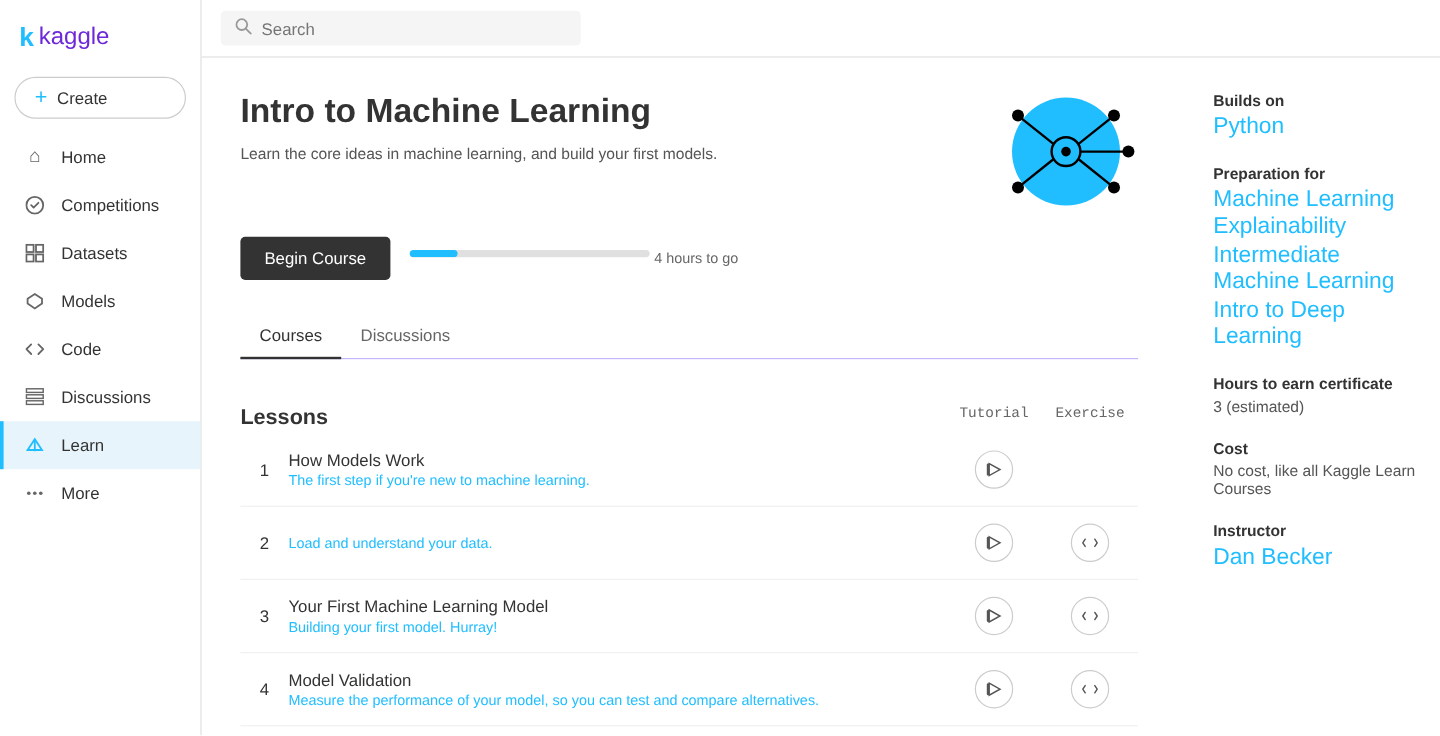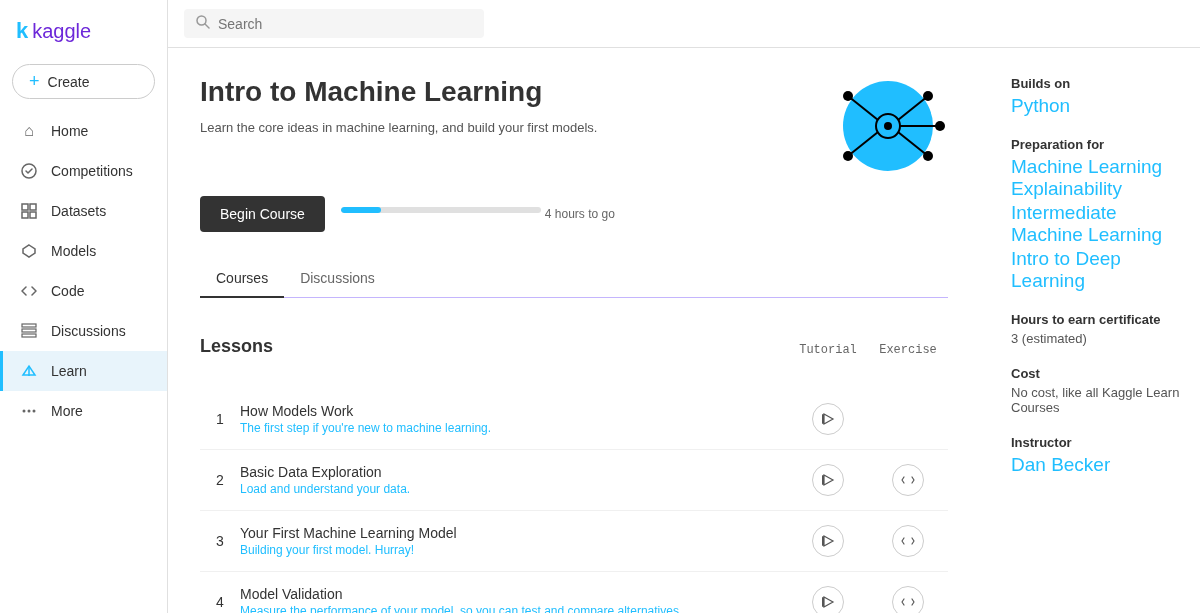--- a/index.html
+++ b/index.html
@@ -198,22 +198,22 @@
     }
     .tab.active {
       color: #333;
       border-bottom: 2px solid #333;
       font-weight: 500;
     }
 
     
     .lessons-header {
       display: flex;
-      align-items: flex-end;
-      margin-bottom: 32px;
+      align-items: flex-start;
+      margin-bottom: 3px;
     }
     .lessons-title {
       font-size: 18px;
       font-weight: 600;
       flex: 1;
     }
     .lessons-col-headers {
       display: flex;
       align-items: center;
       gap: 0;
@@ -472,21 +472,20 @@
                 </svg>
             </button>
           </div>
           <div class="lesson-btn"></div>
         </div>
       </div>
 
       <div class="lesson-row">
         <span class="lesson-num">2</span>
         <div class="lesson-info">
-          <div class="lesson-name">Basic Data Exploration</div>
           <div class="lesson-desc">Load and understand your data.</div>
         </div>
         <div class="lesson-actions">
           <div class="lesson-btn">
             <button class="icon-btn">
               <svg width="14" height="14" viewBox="0 0 14 14" fill="none">
                   <path d="M3 2l9 5-9 5V2z" stroke="#555" stroke-width="1.2" fill="none"></path>
                   <rect x="1" y="2" width="2" height="10" rx="1" fill="#555"></rect>
                 </svg>
             </button>

